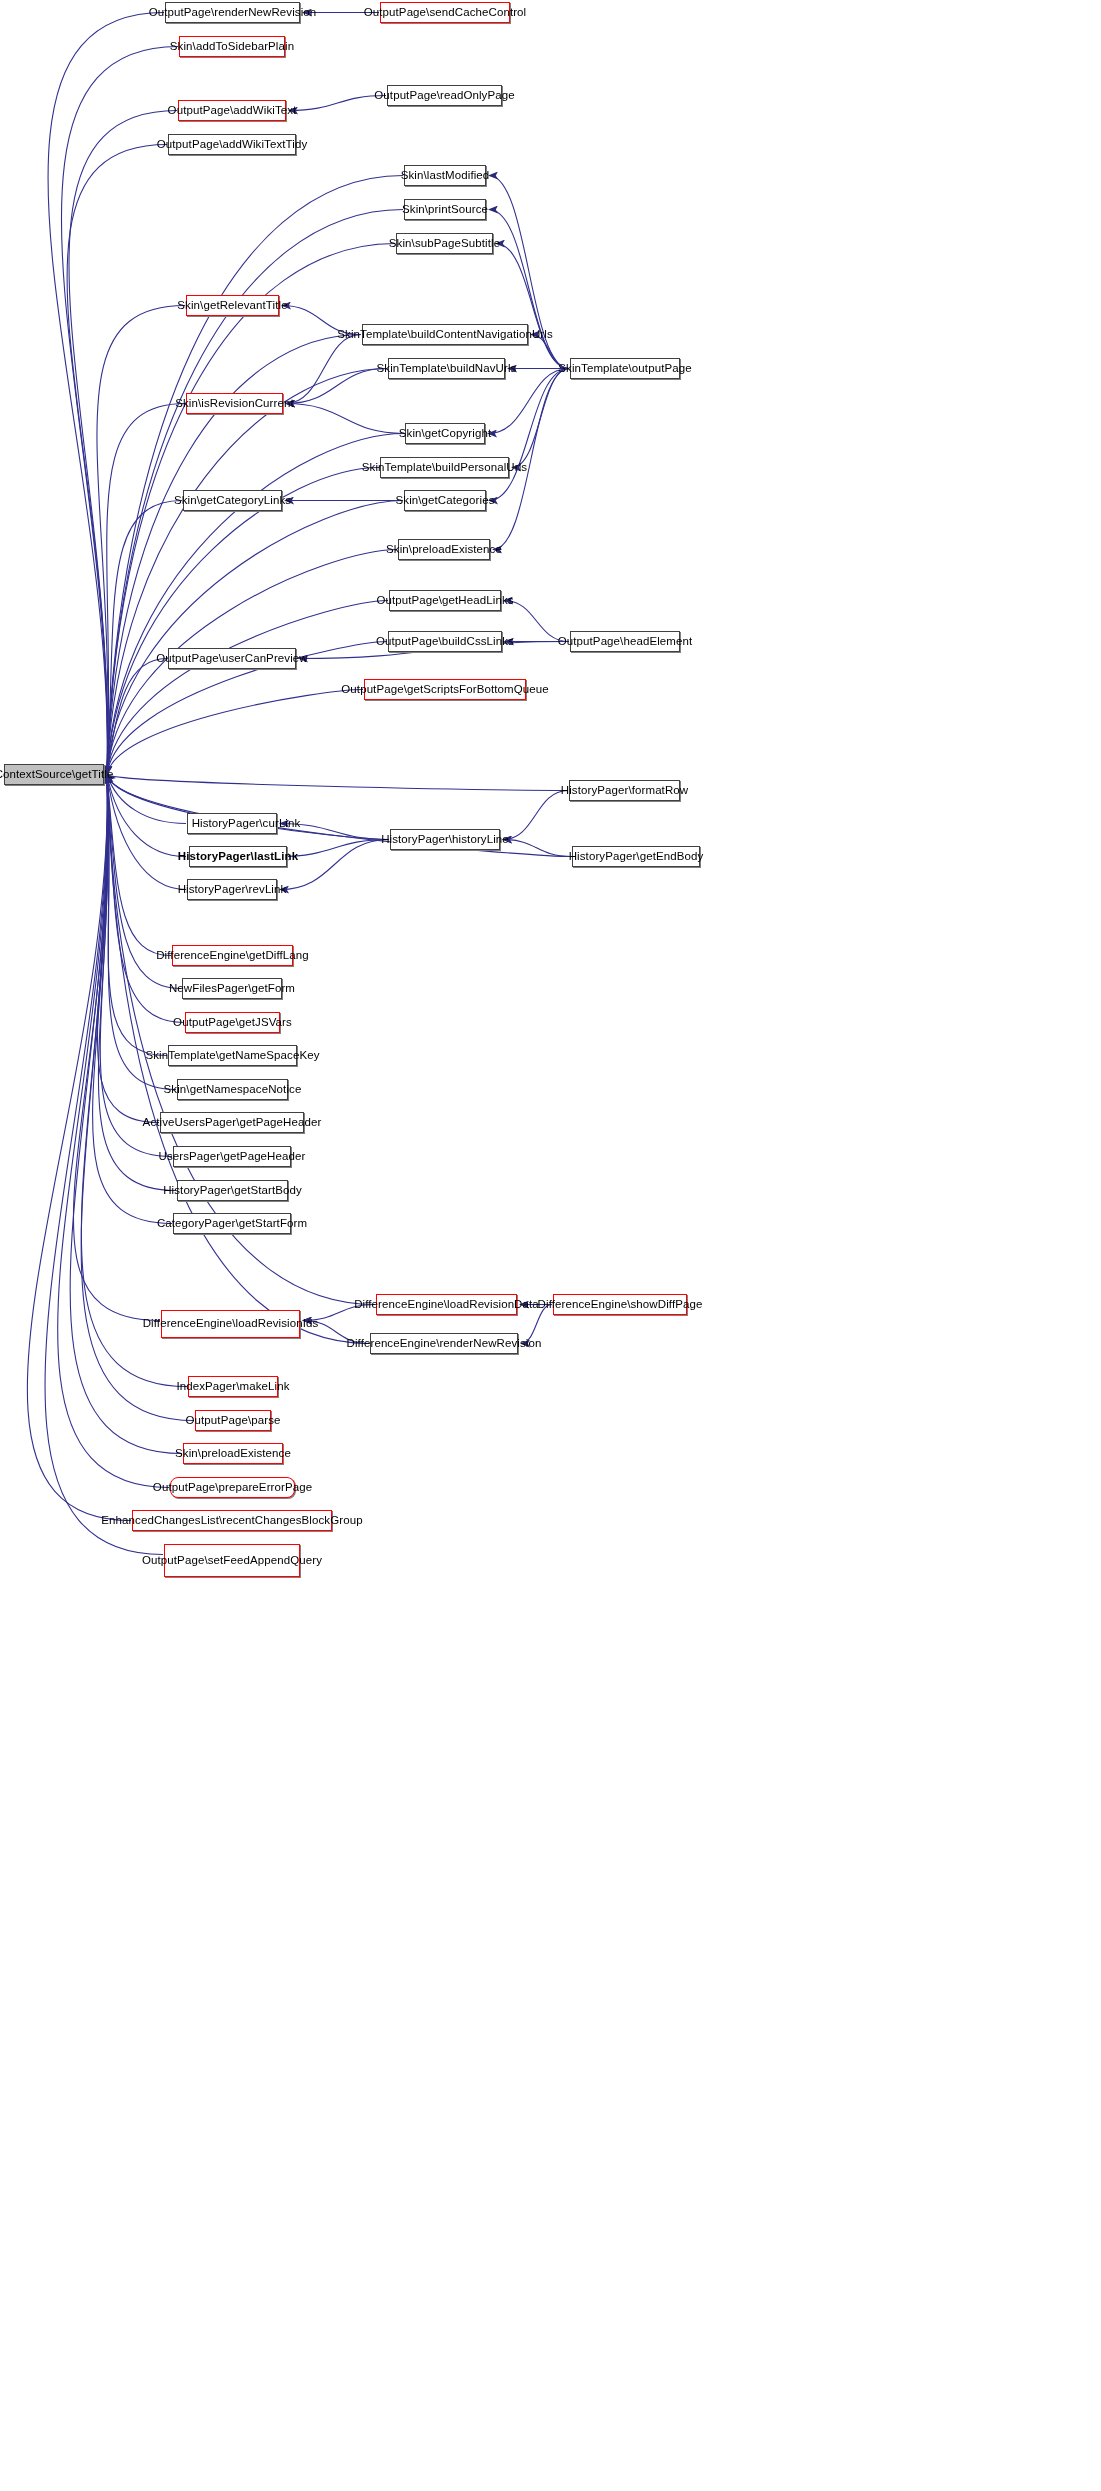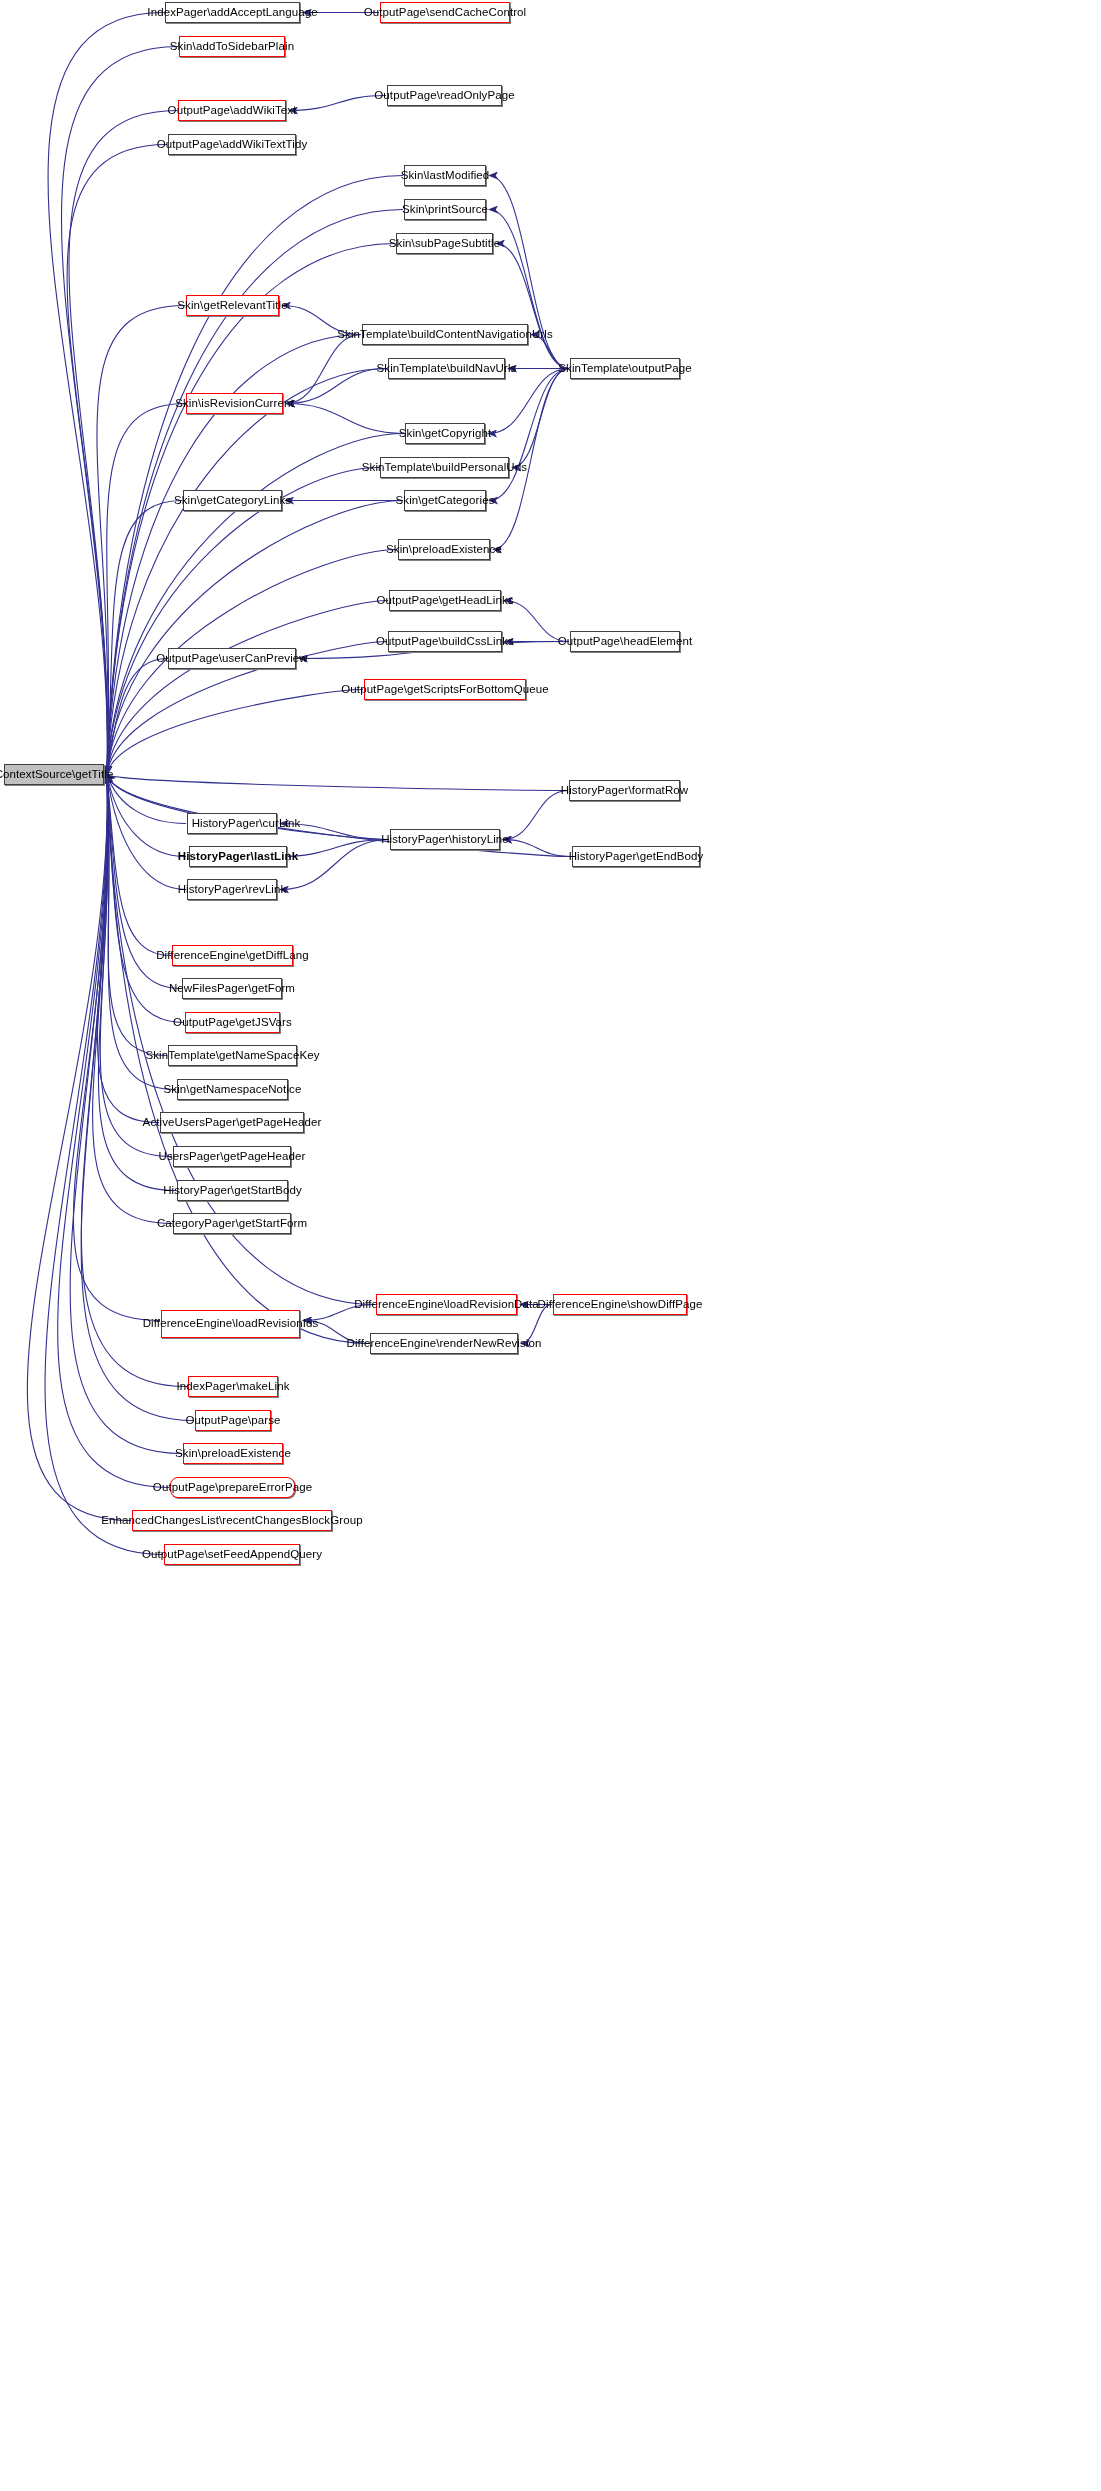--- a/index.html
+++ b/index.html
@@ -132,21 +132,21 @@
         <path d="M389,839.5 C334.5,839.5 334.5,889.5 280,889.5"></path>
         <path d="M568,790.5 C535.5,790.5 535.5,839.5 503,839.5"></path>
         <path d="M571,856.5 C537,856.5 537,839.5 503,839.5"></path>
         <path d="M552,1304.5 C536,1304.5 536,1304.5 520,1304.5"></path>
         <path d="M375,1304.5 C339,1304.5 339,1320.5 303,1320.5"></path>
         <path d="M369,1343.5 C336,1343.5 336,1320.5 303,1320.5"></path>
         <path d="M552,1304.5 C536.5,1304.5 536.5,1343.5 521,1343.5"></path>
       </g>
   </svg>
 <div class="node" style="left: 165px; top: 2px; width: 135px; height: 21px;">
-      <span class="label">IndexPager\addAcceptLanguage</span>
+      <span class="label">OutputPage\renderNewRevision</span>
     </div>
     <div class="node red" style="left: 380px; top: 2px; width: 130px; height: 21px;">
       <span class="label">OutputPage\sendCacheControl</span>
     </div>
     <div class="node red" style="left: 179px; top: 36px; width: 106px; height: 21px;">
       <span class="label">Skin\addToSidebarPlain</span>
     </div>
     <div class="node" style="left: 387px; top: 85px; width: 115px; height: 21px;">
       <span class="label">OutputPage\readOnlyPage</span>
     </div>
@@ -278,16 +278,16 @@
     </div>
     <div class="node red" style="left: 183px; top: 1443px; width: 100px; height: 21px;">
       <span class="label">Skin\preloadExistence</span>
     </div>
     <div class="node red" style="left: 170px; top: 1477px; width: 125px; height: 21px; border-radius: 8px;">
       <span class="label">OutputPage\prepareErrorPage</span>
     </div>
     <div class="node red" style="left: 132px; top: 1510px; width: 200px; height: 21px;">
       <span class="label">EnhancedChangesList\recentChangesBlockGroup</span>
     </div>
-    <div class="node red" style="left: 164px; top: 1544px; width: 136px; height: 21px;">
+    <div class="node red" style="left: 164px; top: 1544px; width: 136px; height: 33px;">
       <span class="label">OutputPage\setFeedAppendQuery</span>
     </div>
   </div>
 
 </body></html>

